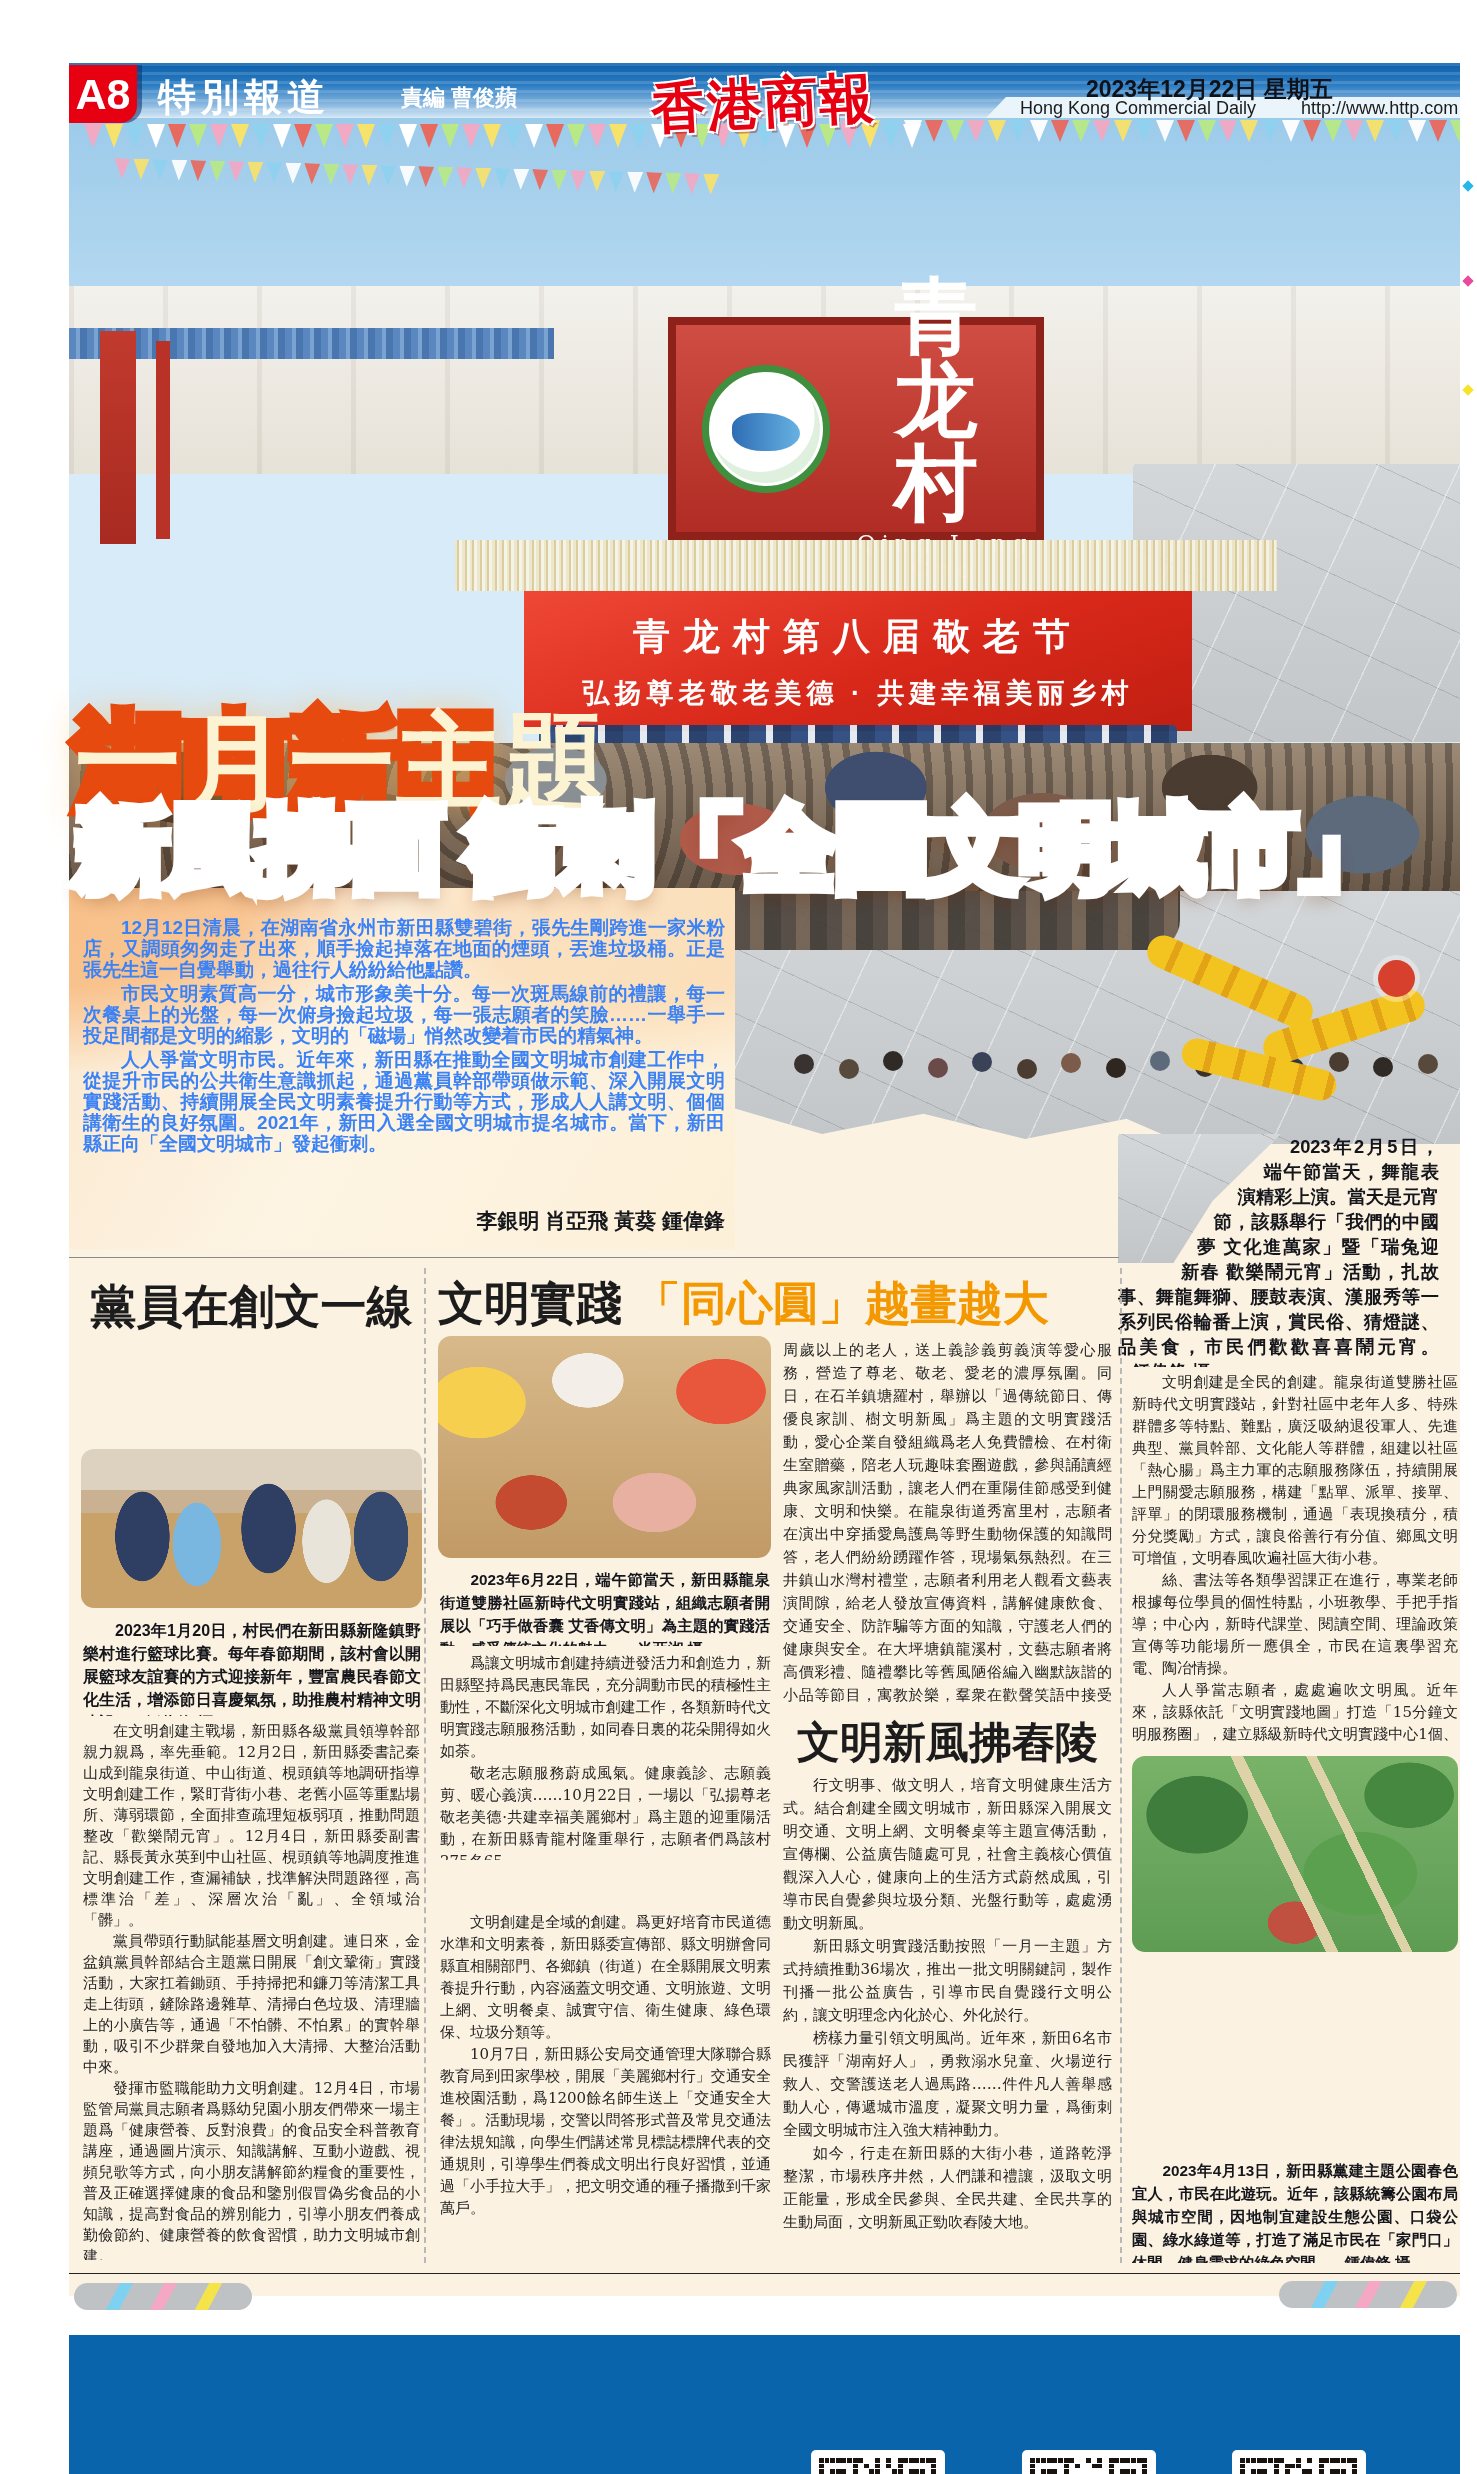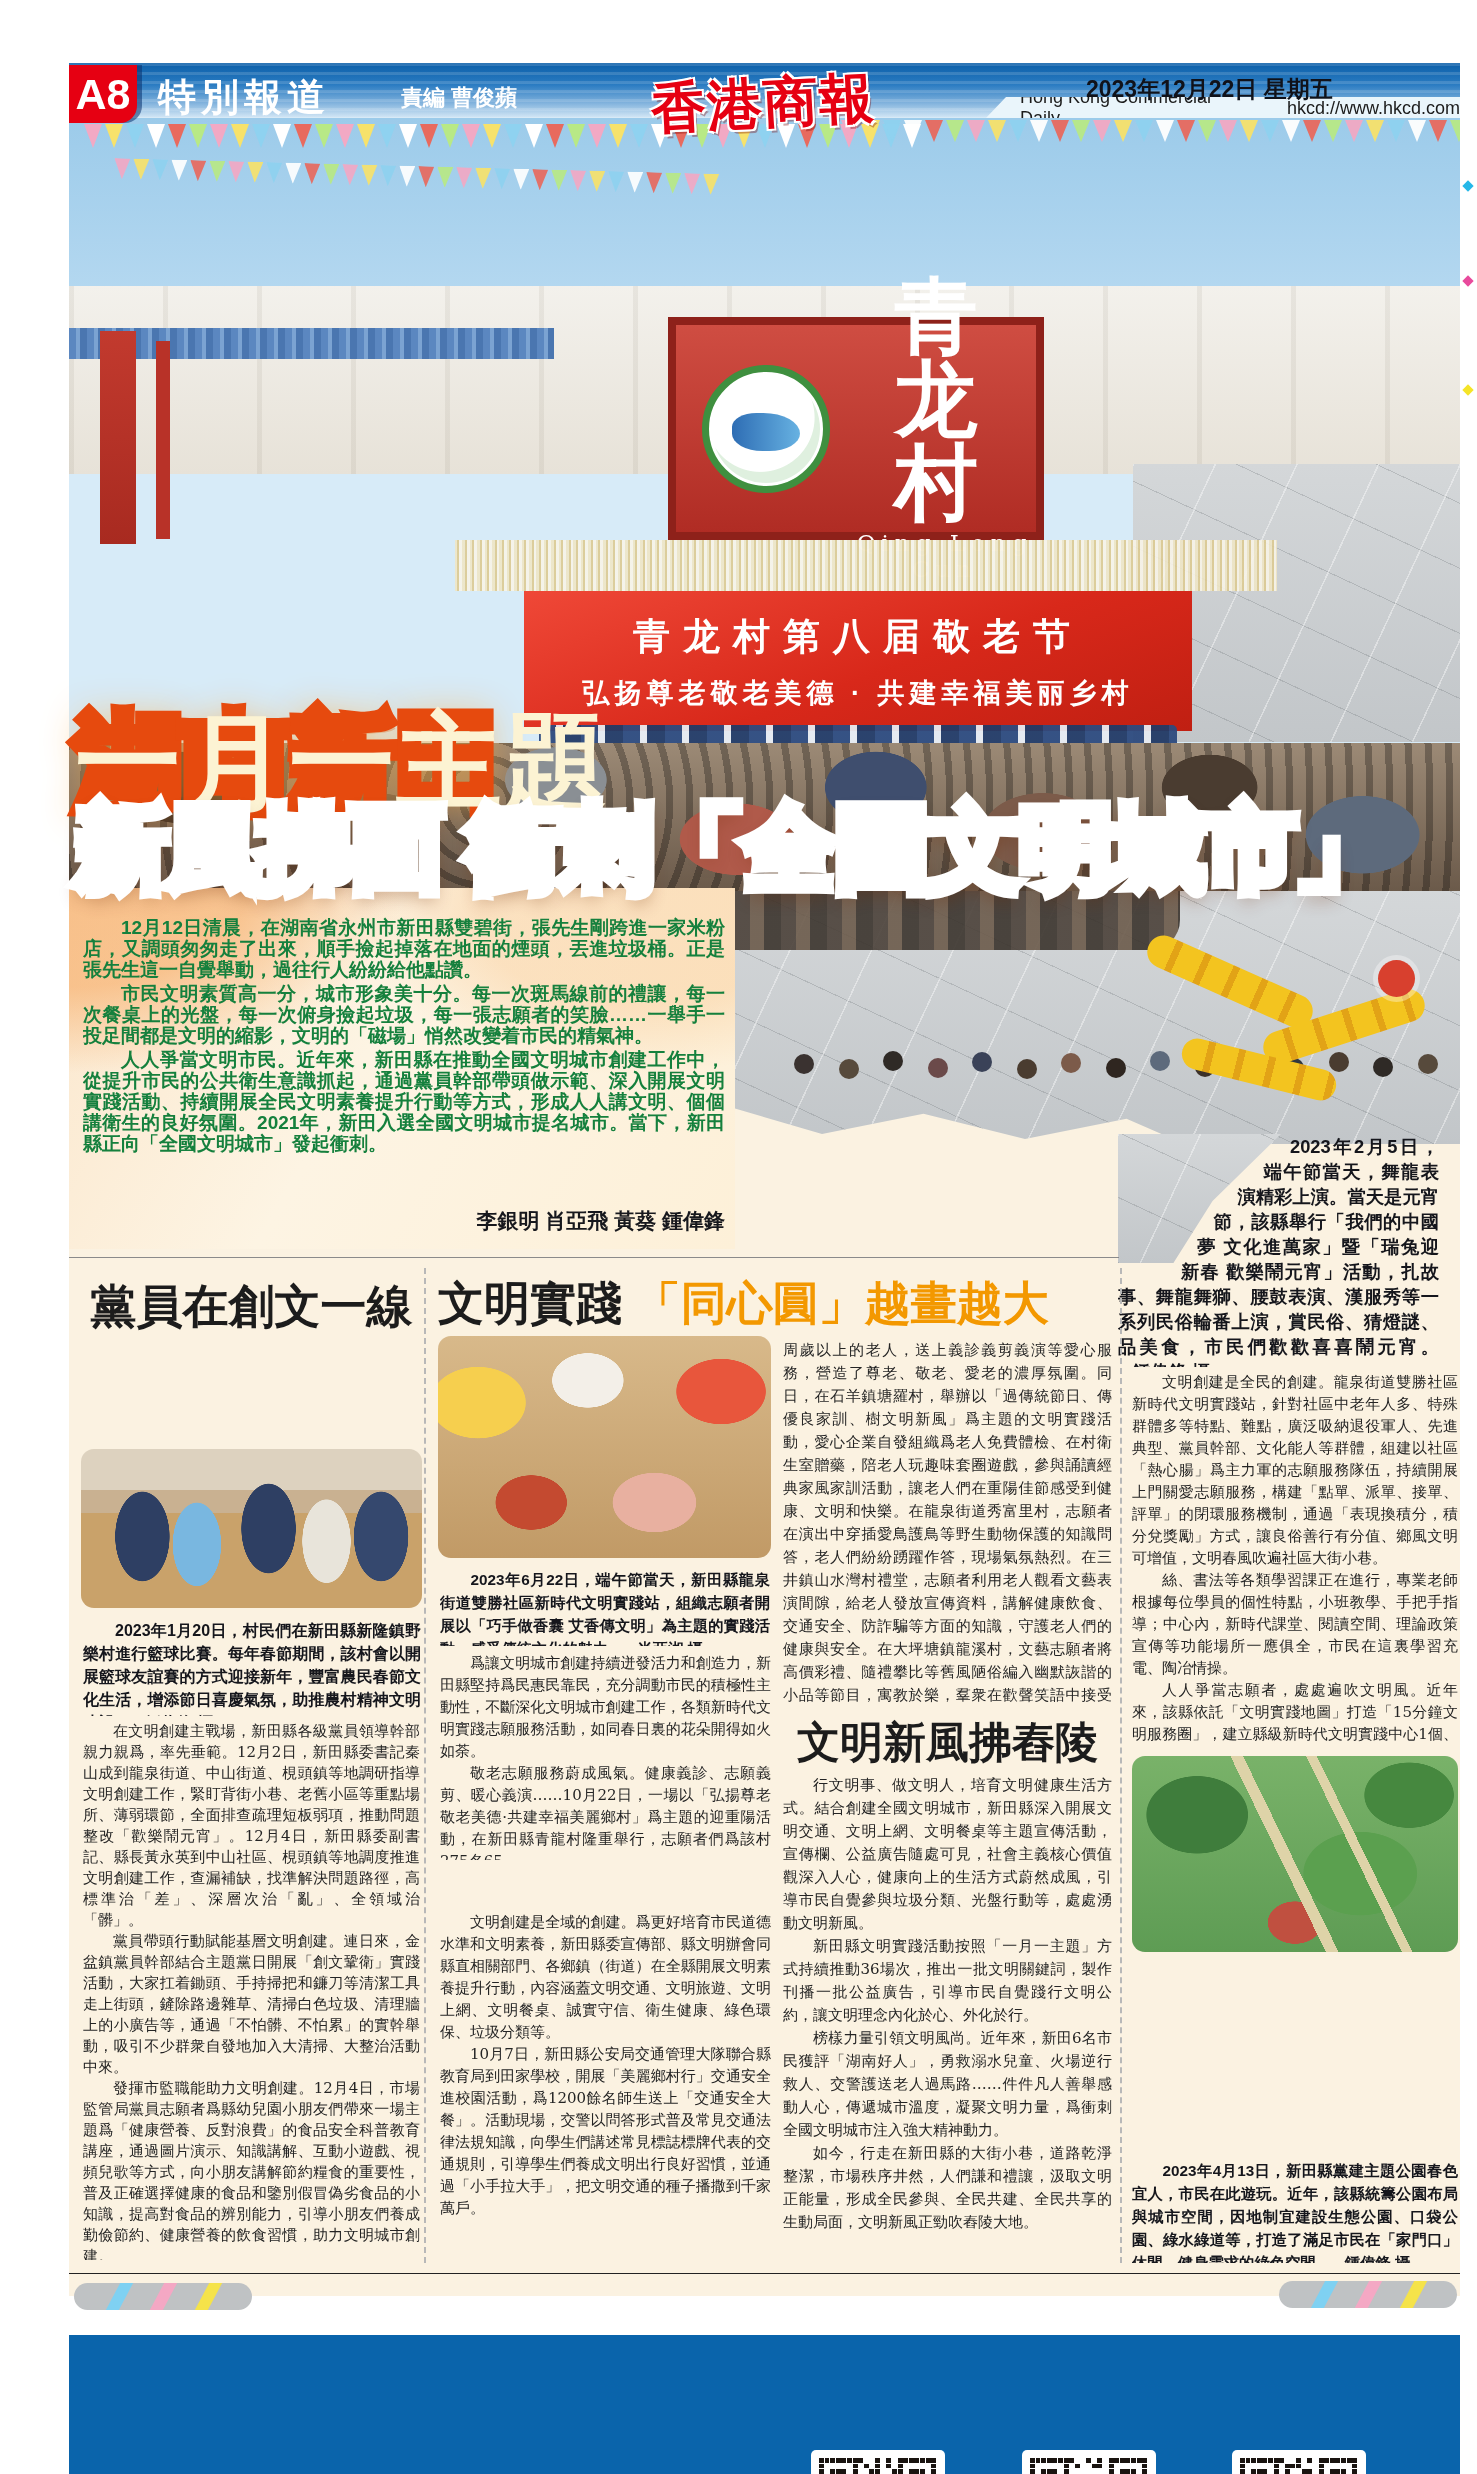--- a/index.html
+++ b/index.html
@@ -106,21 +106,21 @@
   #hl2::before{content:attr(data-text);position:absolute;left:0;top:0;z-index:-1;color:#fff;
     -webkit-text-stroke:12px #ffffff;text-shadow:0 9px 17px rgba(110,40,0,.45);}
 
   
   #leadpanel{left:69px;top:888px;width:666px;height:361px;z-index:3;
     background:
       radial-gradient(445px 247px at 0% 0%,rgba(243,130,30,.38) 0 40%,transparent 75%),
       radial-gradient(346px 198px at 85% 8%,rgba(246,170,90,.25) 0 45%,transparent 80%),
       linear-gradient(120deg,#fbe7cd 0%,#fdf4e3 45%,#fdf0d8 100%);}
   #leadtext{left:83px;top:917px;width:642px;height:275px;z-index:6;
-    font-size:19px;font-weight:bold;color:#15803d;line-height:21px;}
+    font-size:19px;font-weight:bold;color:#3b82f6;line-height:21px;}
   #leadtext p{margin:0 0 3px 0;text-indent:2em;}
   #byline{left:83px;top:1207px;width:642px;z-index:6;text-align:right;
     font-size:21px;font-weight:bold;color:#17181d;padding-right:15px;}
 
   
   #dragoncap{left:1118px;top:1134px;width:321px;height:233px;z-index:6;
     font-size:18.3px;font-weight:bold;line-height:25px;color:#15161c;}
   #dragonphoto{float:left;width:163px;height:129px;margin:0 9px 3px 0;
     clip-path:polygon(0 0,100% 0,58% 52%,34% 100%,0 100%);
     shape-outside:polygon(0 0,100% 0,58% 52%,34% 100%,0 100%);}
@@ -214,21 +214,21 @@
   <div id="topbar" class="abs"></div>
   <div id="a8box" class="abs">
       <span>A8</span>
     </div>
   <div id="secttl" class="abs">特別報道</div>
   <div id="editor" class="abs">責編 曹俊蘋</div>
   <div id="masthead" class="abs">香港商報</div>
   <div id="hdate" class="abs">2023年12月22日 星期五</div>
   <div id="hstrip" class="abs">
     <span class="en">Hong Kong Commercial Daily</span>
-    <span class="url">hkcd://www.hkcd.com</span>
+    <span class="url">http://www.http.com</span>
   </div>
 
   <div id="creambase" class="abs"></div>
 
   <div id="photoA" class="abs clip">
     <div id="bldg" class="abs"></div>
     <div id="roofblue" class="abs"></div>
     <div id="redcol1" class="abs"></div>
     <div id="redcol2" class="abs"></div>
     <div id="plazaA" class="abs plaza"></div>

